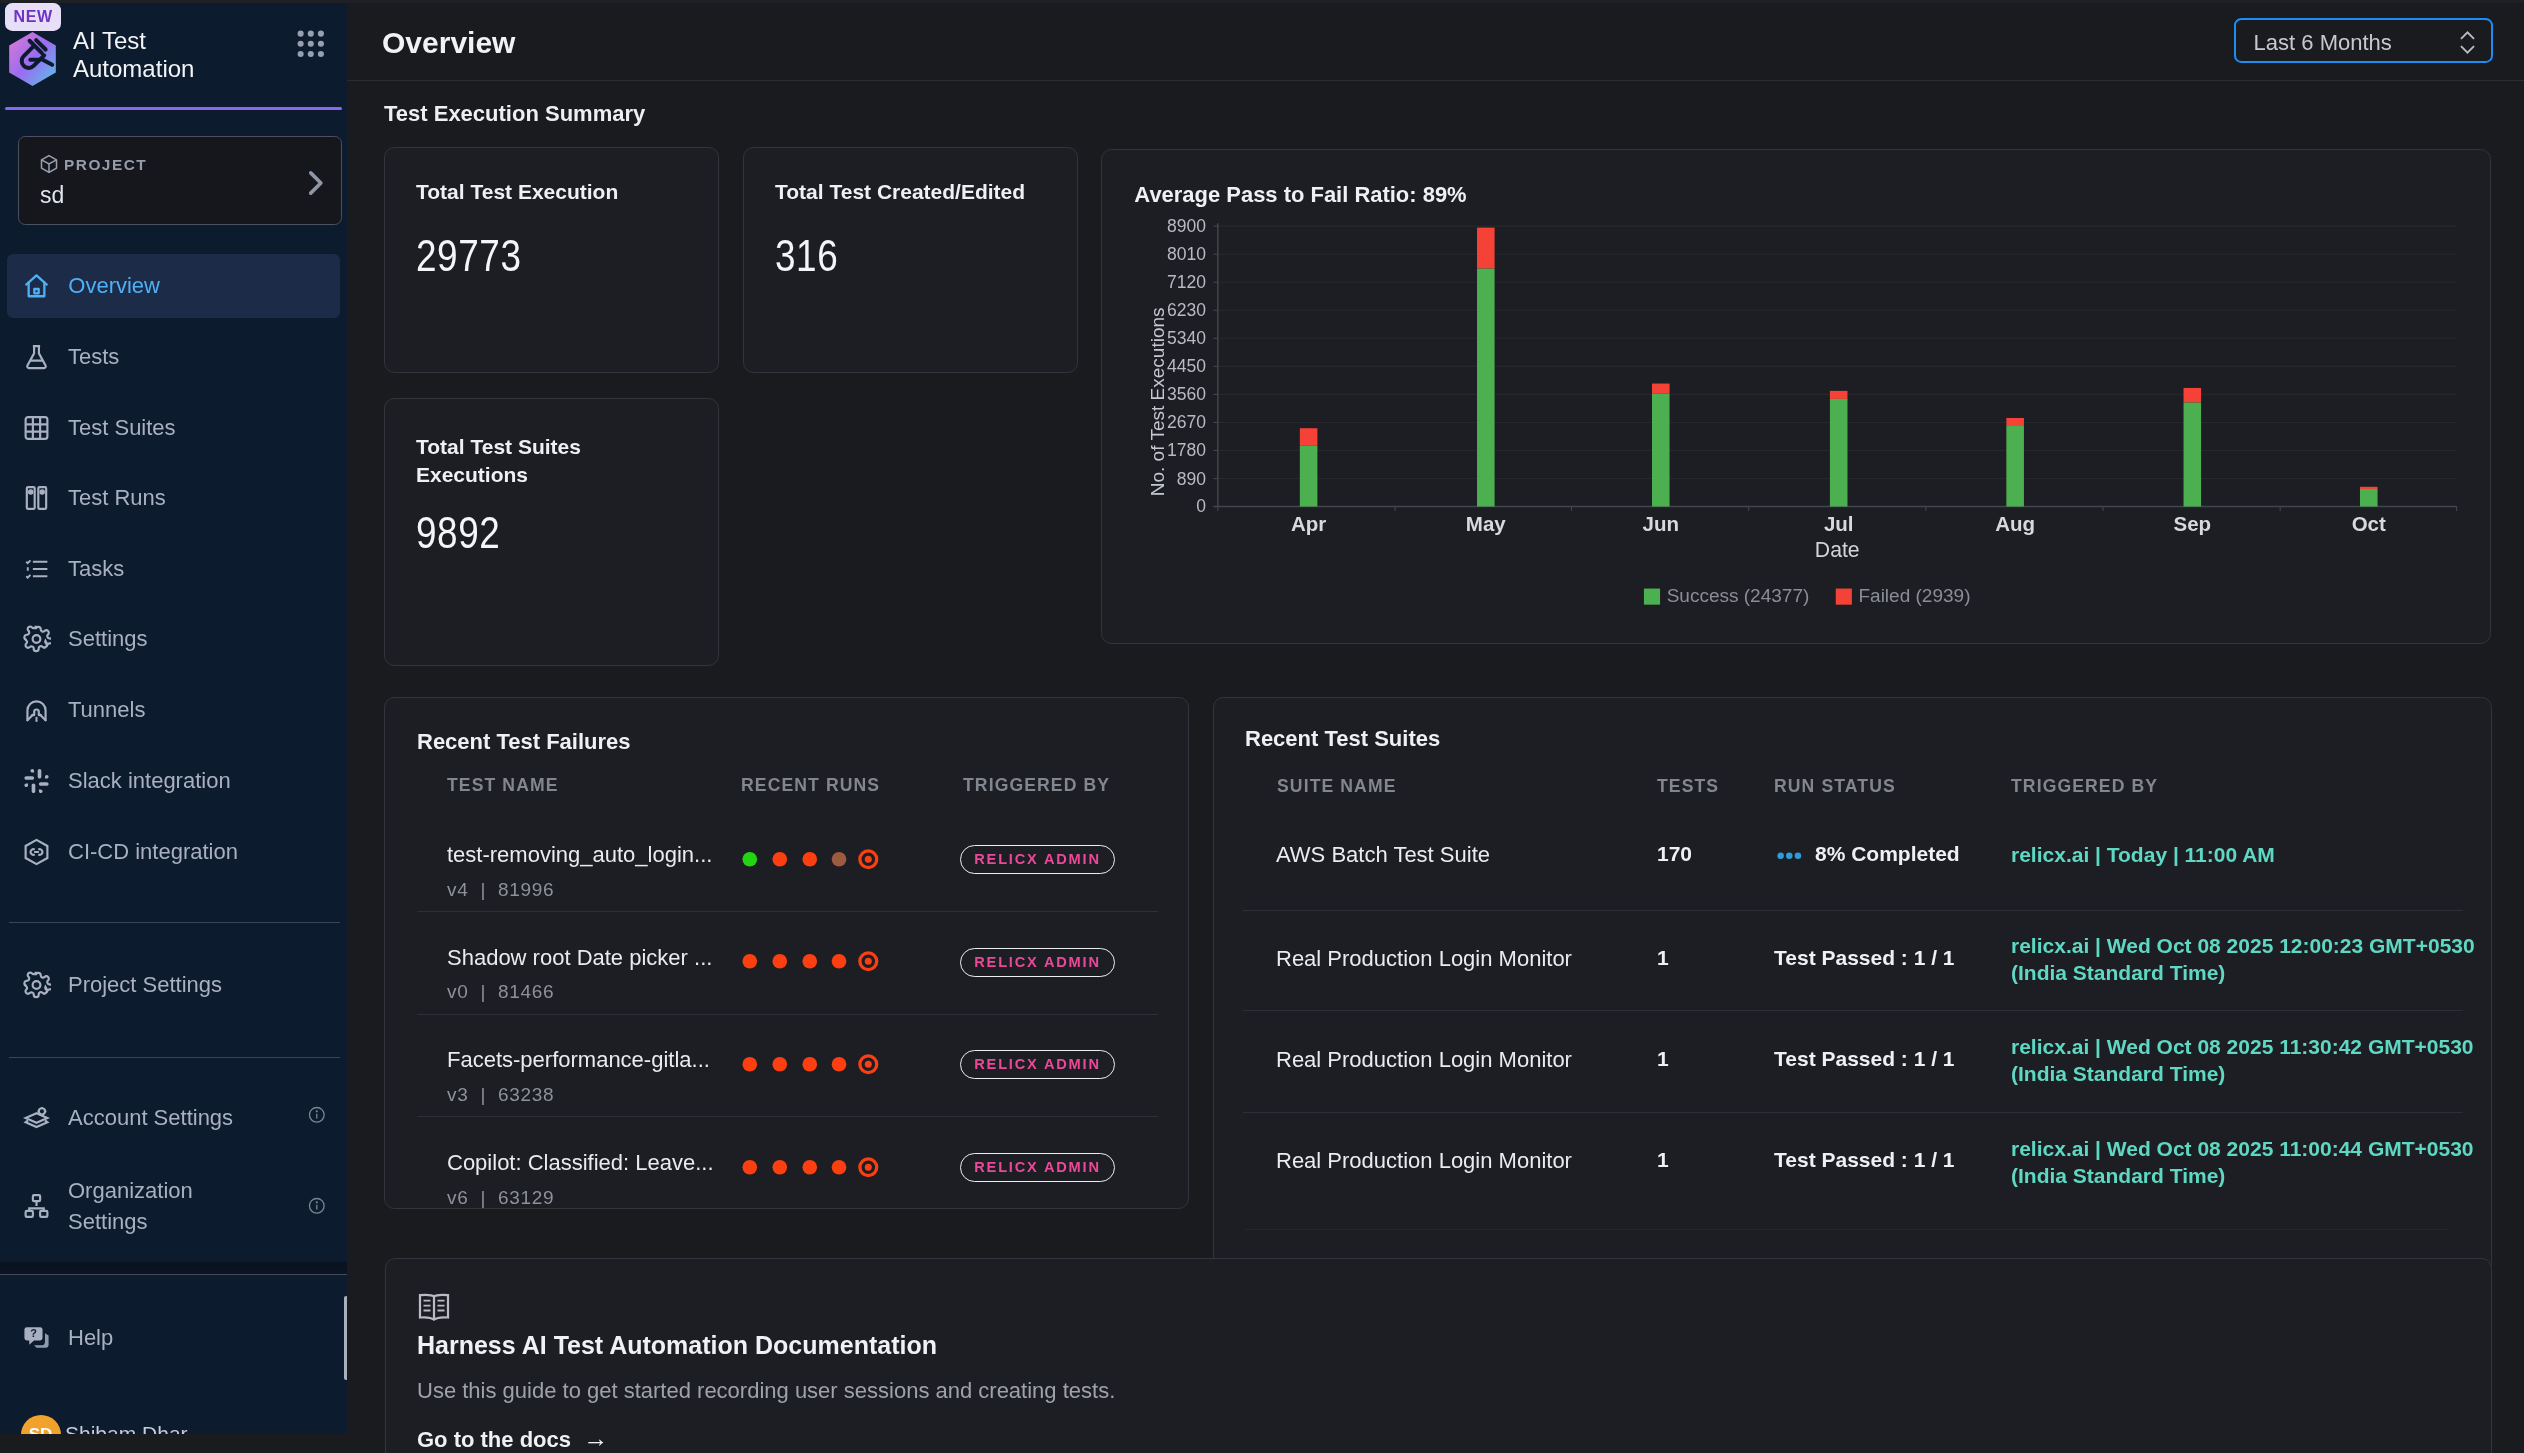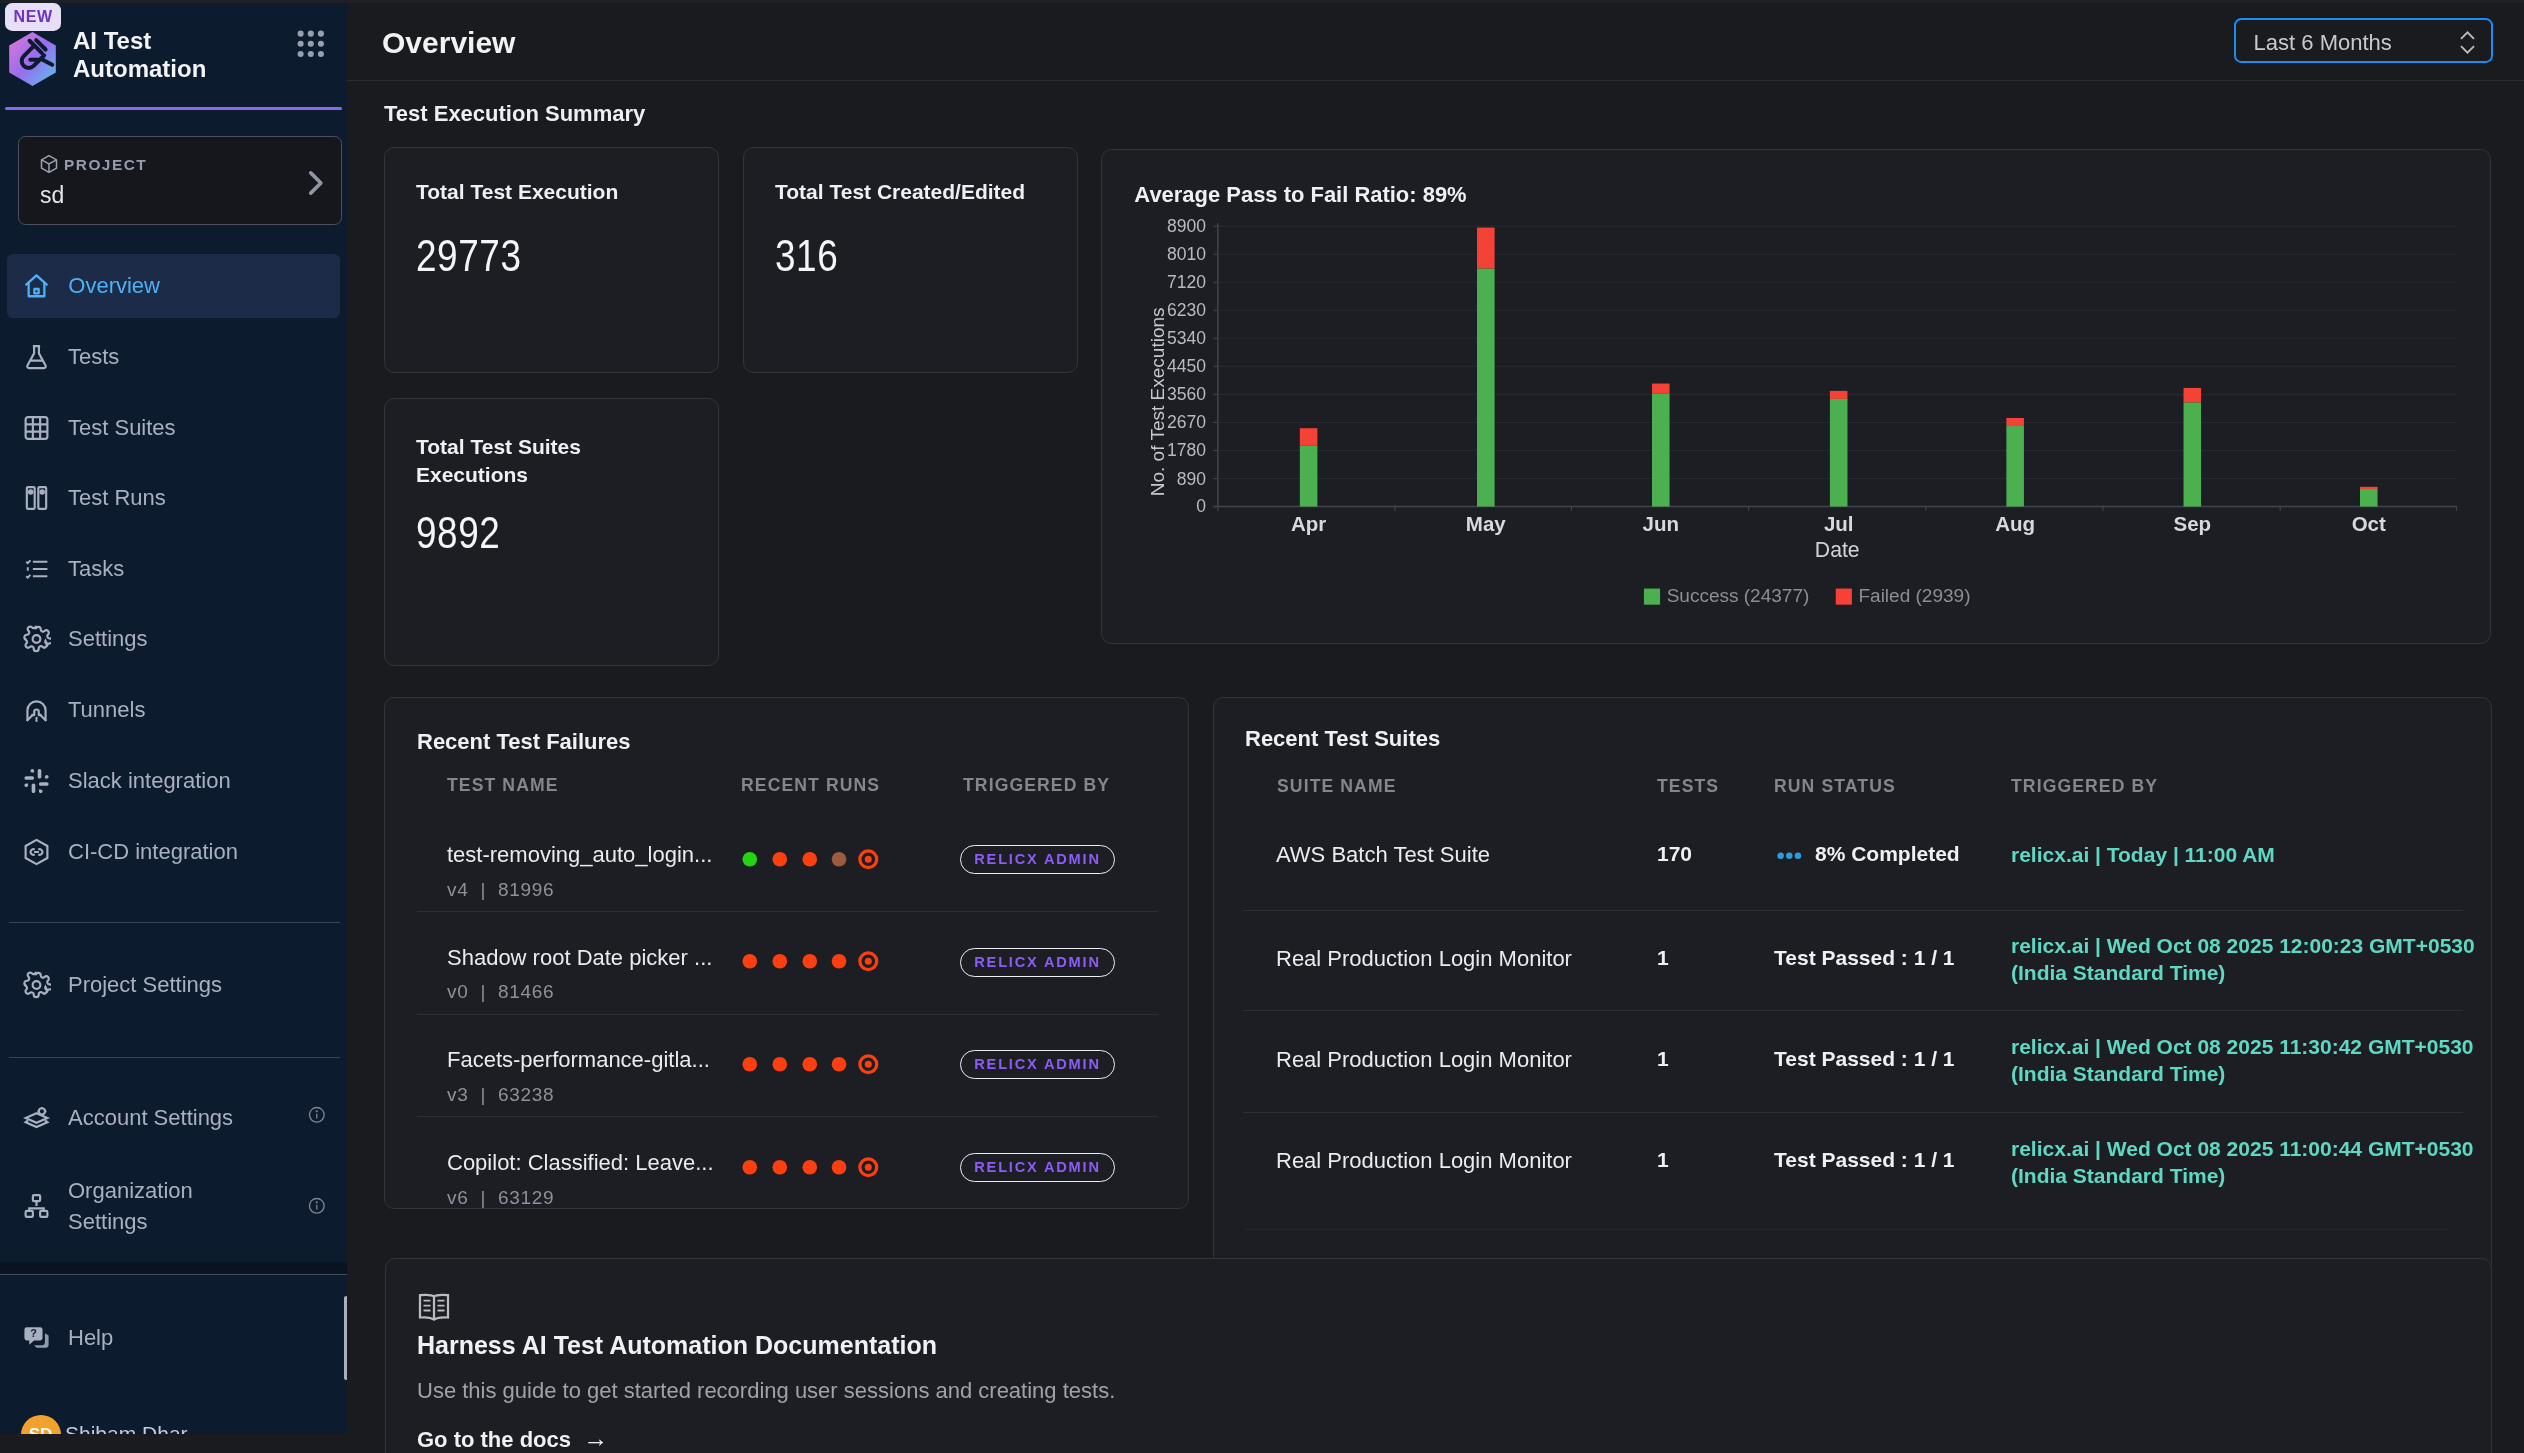--- a/index.html
+++ b/index.html
@@ -2,21 +2,21 @@
 <html style="font-size:11.7px"><head>
 <meta charset="utf-8">
 <style>
 * { margin:0; padding:0; box-sizing:border-box; }
 html,body { width:2525px; height:1453px; overflow:hidden; background:#1a1b1e; font-family:"Liberation Sans", sans-serif; }
 .abs { position:absolute; }
 #page { position:relative; width:2525px; height:1453px; }
 
 #sidebar { position:absolute; left:0; top:0; width:347px; height:1434px; background:#0d1b2e; overflow:hidden; }
 .newbadge { position:absolute; left:5.1px; top:2.9px; width:56px; height:28px; background:#e7def7; border-radius:7.3px; color:#6d33c6; font-size:16px; font-weight:bold; letter-spacing:0.7px; line-height:28px; text-align:center; }
-.logotitle { position:absolute; left:73px; top:27px; font-size:24px; font-weight:bold; color:#f3f4f7; line-height:28px; }
+.logotitle { position:absolute; left:73px; top:27px; font-size:24px; font-weight:normal; color:#f3f4f7; line-height:28px; }
 .purpleline { position:absolute; left:5.1px; top:107px; width:337px; height:2.9px; background:#8a68ee; border-radius:1.5px; }
 .projbox { position:absolute; left:17.6px; top:136px; width:324px; height:89px; background:#15171c; border:1.5px solid #4c5160; border-radius:7.3px; }
 .projlabel { position:absolute; left:64px; top:156px; font-size:15.4px; font-weight:bold; letter-spacing:1.5px; color:#959cab; }
 .projname { position:absolute; left:40px; top:182px; font-size:23px; color:#e3e6ec; }
 .nav { position:absolute; left:0; width:347px; height:70px; }
 .nav .icon { position:absolute; left:22px; top:50%; transform:translateY(-50%); width:29px; height:29px; }
 .nav .lbl { position:absolute; left:68px; top:50%; transform:translateY(-50%); font-size:22px; color:#a8b0c2; }
 .nav.active { background:#1c2b47; border-radius:5.9px; left:7.3px; width:333px; }
 .nav.active .icon { left:14.6px; }
 .nav.active .lbl { left:61px; color:#4eb0f6; }
@@ -29,21 +29,21 @@
 .select { position:absolute; left:1887px; top:18.3px; width:259px; height:45px; border:2.2px solid #1e8df2; border-radius:7.3px; }
 .select span { position:absolute; left:17.6px; top:9.5px; font-size:22px; color:#c7c9d1; }
 .sectitle { position:absolute; left:37px; top:101px; font-size:22px; font-weight:bold; color:#edeff2; }
 .card { position:absolute; background:#1d1e23; border:1.5px solid #33353c; border-radius:10.3px; }
 .statlabel { position:absolute; left:31px; top:30px; font-size:21px; font-weight:bold; color:#eef0f4; line-height:28px; }
 .statnum { position:absolute; left:31px; font-size:45px; font-weight:300; color:#f4f5f7; transform:scaleX(0.82); transform-origin:left top; letter-spacing:0.7px; }
 .tblhead { position:absolute; font-size:17.6px; font-weight:bold; letter-spacing:1.1px; color:#82868f; }
 .cardtitle { position:absolute; font-size:22px; font-weight:bold; color:#eef0f3; }
 .rowname { position:absolute; font-size:22px; color:#e9ebef; white-space:nowrap; }
 .rowsub { position:absolute; font-size:19px; color:#8d919b; letter-spacing:0.7px; }
-.pill { position:absolute; width:155px; height:28.6px; border:1.5px solid #eceef2; border-radius:14.6px; color:#8b5cf6; font-size:14.6px; font-weight:bold; letter-spacing:1.8px; text-align:center; line-height:26px; }
+.pill { position:absolute; width:155px; height:28.6px; border:1.5px solid #eceef2; border-radius:14.6px; color:#ec4899; font-size:14.6px; font-weight:bold; letter-spacing:1.8px; text-align:center; line-height:26px; }
 .teal { position:absolute; font-size:21px; font-weight:bold; color:#5ed8c2; line-height:27px; }
 .rsep { position:absolute; height:0; border-top:0.7px solid #2e2f36; }
 .boldwhite { position:absolute; font-size:21px; font-weight:bold; color:#eef0f4; }
 </style>
 </head>
 <body>
 <div id="page">
 <div class="abs" style="left:0;top:0;width:2525px;height:2.9px;background:#1e2025;z-index:50"></div>
 <div id="sidebar">
   <div class="newbadge">NEW</div>

